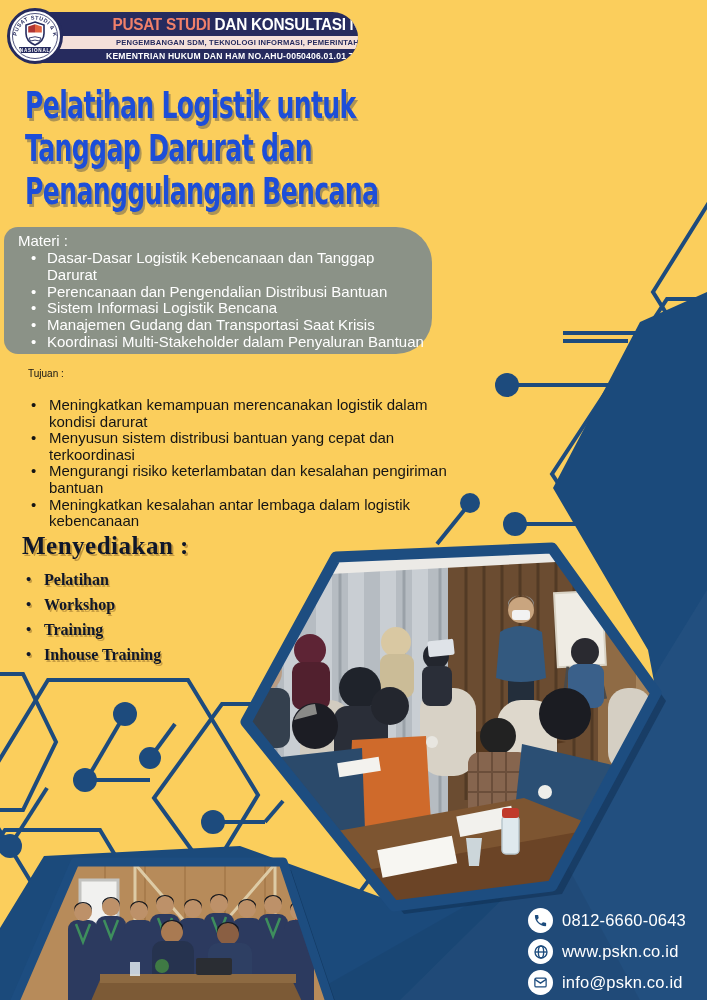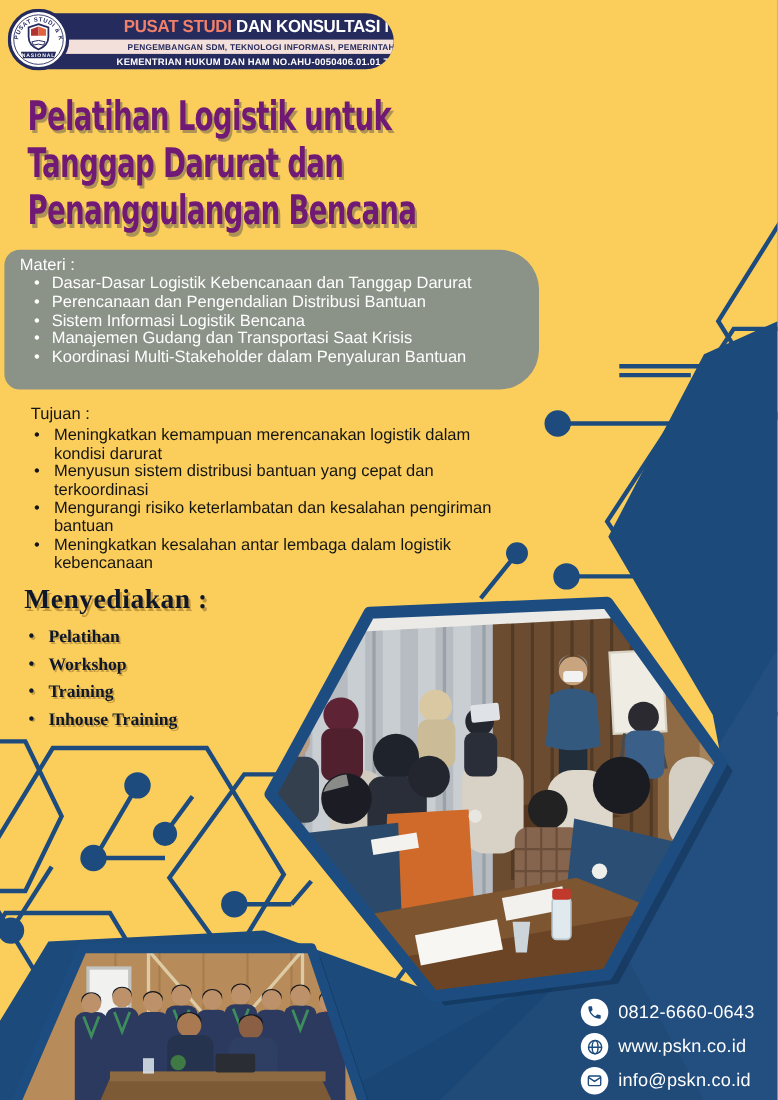--- a/index.html
+++ b/index.html
@@ -20,42 +20,42 @@
   .banner-line1 .hl{color:#f0806a;}
   .banner-line1 .rest{color:#ffffff;}
   .banner-strip{
     background:#f4e0da;color:#262b5e;font-size:7.6px;font-weight:bold;
     padding:2px 0 2px 88px;white-space:nowrap;letter-spacing:.2px;margin-top:2px;}
   .banner-line3{color:#ffffff;font-size:8.6px;font-weight:bold;
     padding:2px 0 0 78px;white-space:nowrap;letter-spacing:.2px;}
   .logo{position:absolute;left:7px;top:8px;width:56px;height:56px;}
 
   
-  .title{position:absolute;left:25px;top:84px;color:#701a75;}
+  .title{position:absolute;left:25px;top:84px;color:#1d4ed8;}
   .title .tline{
     font-family:"DejaVu Sans",sans-serif;font-weight:900;font-size:37px;
     line-height:43px;letter-spacing:-1px;white-space:nowrap;
     transform:scaleX(.68);transform-origin:left;
     text-shadow:3px 3px 0 rgba(110,100,80,.55);
   }
 
   
   .materi{
-    position:absolute;left:4px;top:227px;width:486px;height:127px;
+    position:absolute;left:4px;top:227px;width:428px;height:127px;
     background:#8b9287;border-radius:14px 36px 36px 14px;
     color:#fff;box-sizing:border-box;padding:5px 8px 6px 24px;
   }
   .materi .label{font-size:15px;margin:0 0 1px -10px;}
   .blist{list-style:none;margin:0;padding:0;}
   .blist li{position:relative;font-size:15px;line-height:16.8px;padding-left:19px;}
   .blist li::before{content:"•";position:absolute;left:3px;}
 
   
   .tujuan{position:absolute;left:28px;top:368px;width:428px;color:#141414;}
-  .tujuan .label{font-size:15px;margin-bottom:3px;}
+  .tujuan .label{font-size:10px;margin-bottom:18px;}
   .tujuan .blist li{font-size:15px;line-height:16.6px;padding-left:21px;}
 
   
   .sediakan{position:absolute;left:22px;top:532px;color:#0f172a;
     font-family:Liberation Serif, serif;}
   .sediakan .label{font-size:25px;font-weight:bold;letter-spacing:.5px;
     text-shadow:2px 2px 0 rgba(150,110,40,.55);}
   .sediakan ul{list-style:none;margin:7px 0 0 0;padding:0;}
   .sediakan li{position:relative;font-size:16px;font-weight:bold;line-height:25px;
     padding-left:22px;text-shadow:1.5px 1.5px 0 rgba(150,110,40,.5);}

